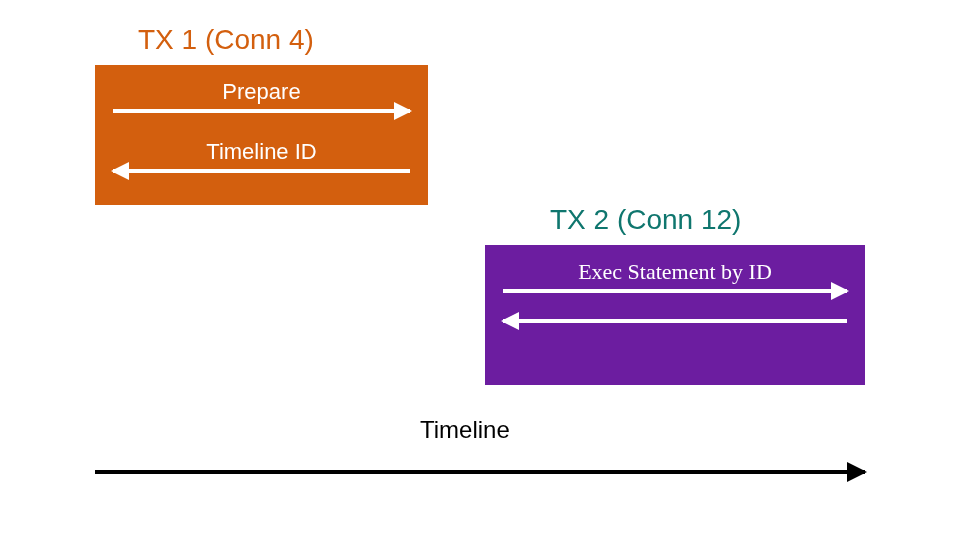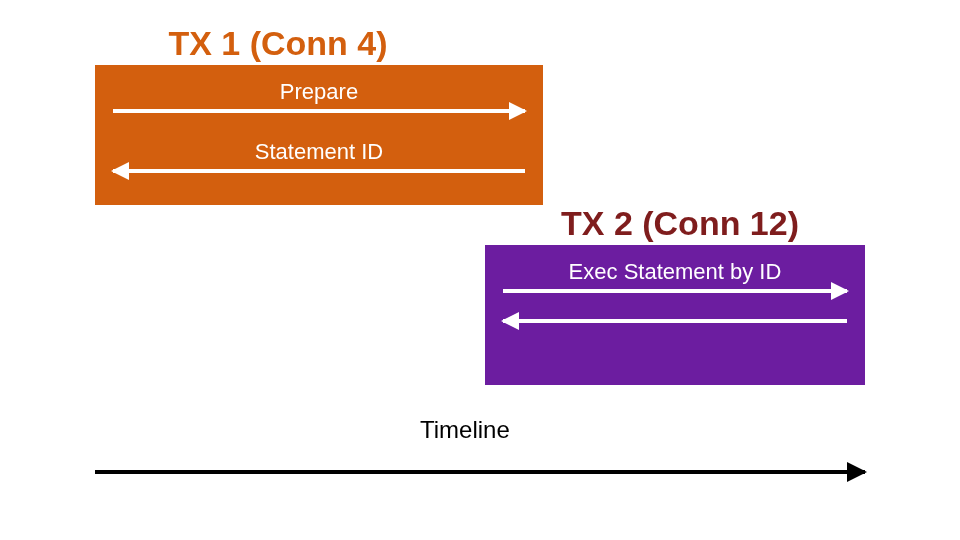--- a/index.html
+++ b/index.html
@@ -6,23 +6,23 @@
   body {
     width: 960px;
     height: 540px;
     background: #fff;
     font-family: Arial, Helvetica, sans-serif;
     position: relative;
     overflow: hidden;
   }
   .tx-title {
     position: absolute;
-    font-size: 34px;
-    font-weight: 700;
-    text-align: center;
+    font-size: 28px;
+    font-weight: 400;
+    text-align: left;
   }
   .tx-box {
     position: absolute;
     color: #fff;
   }
   .arrow-row {
     position: absolute;
     left: 18px;
     right: 18px;
   }
@@ -77,34 +77,34 @@
     border-left: 20px solid #000;
     border-top: 10px solid transparent;
     border-bottom: 10px solid transparent;
   }
 </style>
 </head>
 <body>
 
 <div class="tx-title" style="left:138px;top:24px;width:280px;color:#D35F0E;">TX 1 (Conn 4)</div>
 
-<div class="tx-box" style="left:95px;top:65px;width:448px;height:140px;background:#D35F0E;">
+<div class="tx-box" style="left:95px;top:65px;width:333px;height:140px;background:#D35F0E;">
   <div class="arrow-row" style="top:14px;">
     <div class="arrow-label">Prepare</div>
     <div class="arrow right"></div>
   </div>
   <div class="arrow-row" style="top:74px;">
-    <div class="arrow-label">Statement ID</div>
+    <div class="arrow-label">Timeline ID</div>
     <div class="arrow left"></div>
   </div>
 </div>
 
-<div class="tx-title" style="left:530px;top:204px;width:300px;color:#7f1d1d;">TX 2 (Conn 12)</div>
+<div class="tx-title" style="left:550px;top:204px;width:300px;color:#0f766e;">TX 2 (Conn 12)</div>
 
-<div class="tx-box" style="left:485px;top:245px;width:380px;height:140px;background:#6C1DA0;">
+<div class="tx-box" style="left:485px;top:245px;width:380px;height:140px;background:#6C1DA0;font-family:Liberation Serif, serif;">
   <div class="arrow-row" style="top:14px;">
     <div class="arrow-label">Exec Statement by ID</div>
     <div class="arrow right"></div>
   </div>
   <div class="arrow-row" style="top:74px;">
     <div class="arrow left"></div>
   </div>
 </div>
 
 <div class="timeline-label" style="left:420px;top:416px;">Timeline</div>

